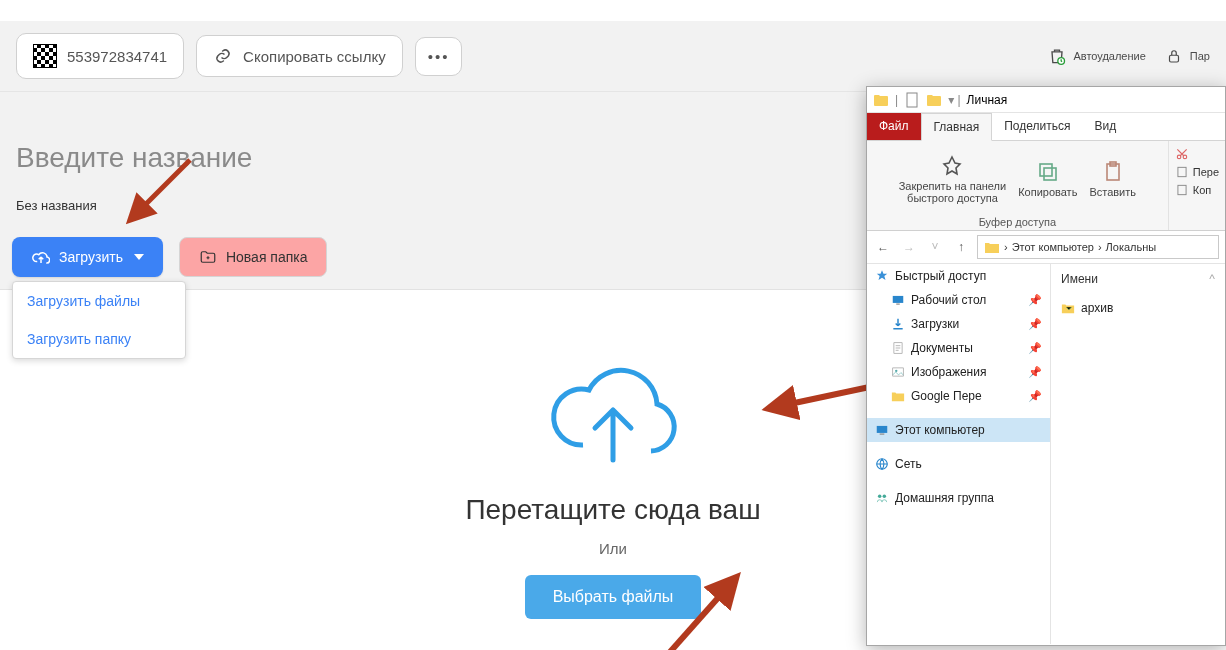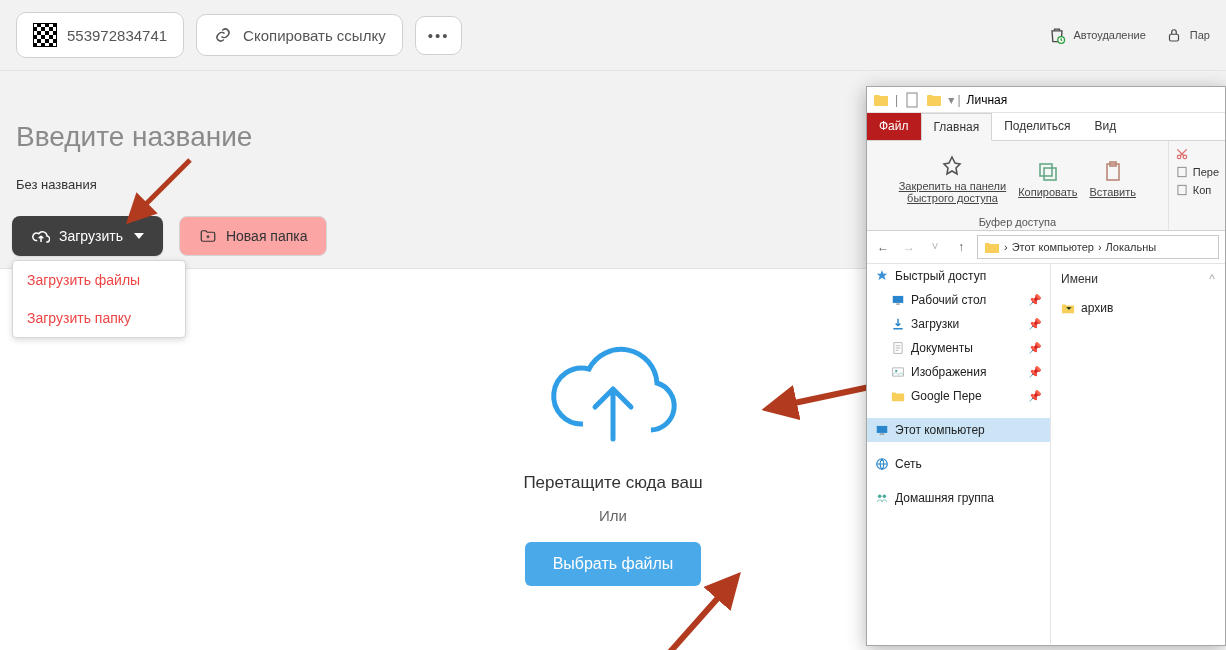--- a/index.html
+++ b/index.html
@@ -1,61 +1,61 @@
 <!DOCTYPE html>
 <html><head>
 <meta charset="utf-8">
 <style>
 * { box-sizing: border-box; margin: 0; padding: 0; font-family: Arial, Helvetica, sans-serif; }
 body { width: 1226px; height: 650px; background: #fff; position: relative; overflow: hidden; }
 
 
-.header { background: #f2f2f2; padding: 12px 16px; display: flex; align-items: center; gap: 12px; border-bottom: 1px solid #e5e5e5; }
+.header { background: #f2f2f2; padding: 12px 16px; display: flex; align-items: center; gap: 12px; border-bottom: 1px solid #e5e5e5; margin-top: 21px; }
 .pill { display: inline-flex; align-items: center; gap: 10px; padding: 10px 16px; border: 1px solid #d0d0d0; border-radius: 10px; background: #fff; font-size: 15px; color: #555; cursor: pointer; }
 .pill.dots { padding: 10px 12px; letter-spacing: 2px; }
 .qr { width: 24px; height: 24px; background: repeating-conic-gradient(#000 0 25%, #fff 0 50%) 50% / 8px 8px; border: 1px solid #000; }
 .header-right { margin-left: auto; display: flex; align-items: center; gap: 18px; color: #4a4a4a; font-size: 11px; }
 .hdr-item { display: inline-flex; align-items: center; gap: 6px; cursor: pointer; }
 .ico { width: 20px; height: 20px; display: inline-flex; align-items: center; justify-content: center; }
 
 
 .title-area { background: #f2f2f2; padding: 18px 16px 14px; }
 .title-area h1 { font-size: 28px; font-weight: 400; color: #8a8a8a; margin-top: 32px; }
 .sub { font-size: 13px; color: #333; margin-top: 24px; }
 
 
 .toolbar { display: flex; gap: 16px; padding: 10px 12px 12px; background: #f2f2f2; border-bottom: 1px solid #e2e2e2; position: relative; }
 .btn { display: inline-flex; align-items: center; gap: 8px; padding: 9px 18px; border-radius: 8px; font-size: 14px; cursor: pointer; border: 1px solid transparent; }
-.btn-primary { background: #404040; color: #fff; box-shadow: 0 1px 2px rgba(0,0,0,.12); }
+.btn-primary { background: #3b82f6; color: #fff; box-shadow: 0 1px 2px rgba(0,0,0,.12); }
 .btn-primary .tri { border-left: 5px solid transparent; border-right: 5px solid transparent; border-top: 6px solid #fff; display: inline-block; margin-left: 3px; }
 .btn-outline { background: #fca5a5; border-color: #d5d5d5; color: #333; }
 
 
 .dropdown { position: absolute; top: 54px; left: 12px; width: 174px; background: #fff; border: 1px solid #d6d6d6; border-radius: 4px; box-shadow: 0 2px 6px rgba(0,0,0,.15); z-index: 5; }
-.dropdown-item { padding: 11px 14px; font-size: 14px; color: #ef4444; cursor: pointer; }
+.dropdown-item { padding: 11px 14px; font-size: 14px; color: #3b82f6; cursor: pointer; }
 
 
 .dropzone { text-align: center; padding-top: 60px; }
 .cloud { width: 140px; height: 120px; margin: 0 auto 24px; }
-.dz-head { font-size: 17px; color: #333; margin-bottom: 14px; }
+.dz-head { font-size: 28px; color: #333; margin-bottom: 14px; }
 .dz-or { font-size: 15px; color: #666; margin-bottom: 18px; }
 .btn-choose { background: #4aa9e9; color: #fff; padding: 13px 28px; font-size: 16px; border-radius: 6px; display: inline-block; cursor: pointer; }
 
 
 .explorer { position: absolute; top: 86px; right: 0; width: 360px; height: 560px; background: #fff; border: 1px solid #a6a6a6; box-shadow: 0 4px 18px rgba(0,0,0,.3); z-index: 20; font-size: 12px; }
 .exp-title { display:flex; align-items:center; gap:6px; height: 26px; padding: 0 6px; background:#fff; border-bottom:1px solid #e4e4e4; }
 .folder-ic { width:16px;height:16px;display:inline-block; }
 .exp-tabs { display:flex; background:#fff; border-bottom:1px solid #d4d4d4; }
 .exp-tab { padding:6px 12px; font-size:12px; color:#333; cursor:pointer; }
 .exp-tab.file { background:#b91c1c; color:#fff; }
 .exp-tab.active { background:#f6f6f6; border:1px solid #d4d4d4; border-bottom-color:#f6f6f6; margin-bottom:-1px; }
 .ribbon { display:flex; background:#f6f6f6; border-bottom:1px solid #d0d0d0; height:90px; }
 .ribbon-group { display:flex; flex-direction:column; align-items:center; justify-content:flex-end; padding:4px 10px 2px; border-right:1px solid #e2e2e2; }
 .ribbon-icons { display:flex; gap:12px; flex:1; align-items:center; }
-.ribbon-ic { display:flex; flex-direction:column; align-items:center; gap:2px; font-size:11px; color:#444; text-align:center; cursor:pointer;text-decoration:underline; }
+.ribbon-ic { display:flex; flex-direction:column; align-items:center; gap:2px; font-size:11px; color:#444; text-align:center; cursor:pointer; }
 .ribbon-ic svg { width:24px; height:24px; }
 .ribbon .grp-label { font-size:11px; color:#555; padding-top:3px; }
 .ribbon-side { display:flex; flex-direction:column; gap:4px; padding:6px 6px 0; font-size:11px; color:#333; }
 .ribbon-side-row { display:flex; align-items:center; gap:4px; cursor:pointer; }
 
 .exp-path { display:flex; align-items:center; gap:6px; padding:4px 6px; border-bottom:1px solid #e4e4e4; }
 .nav-btn { width:20px; text-align:center; color:#555; cursor:pointer; }
 .path-box { flex:1; display:flex; align-items:center; gap:4px; border:1px solid #c9c9c9; padding:3px 6px; font-size:11px; color:#333; }
 
 .exp-body { display:flex; height:380px; }

